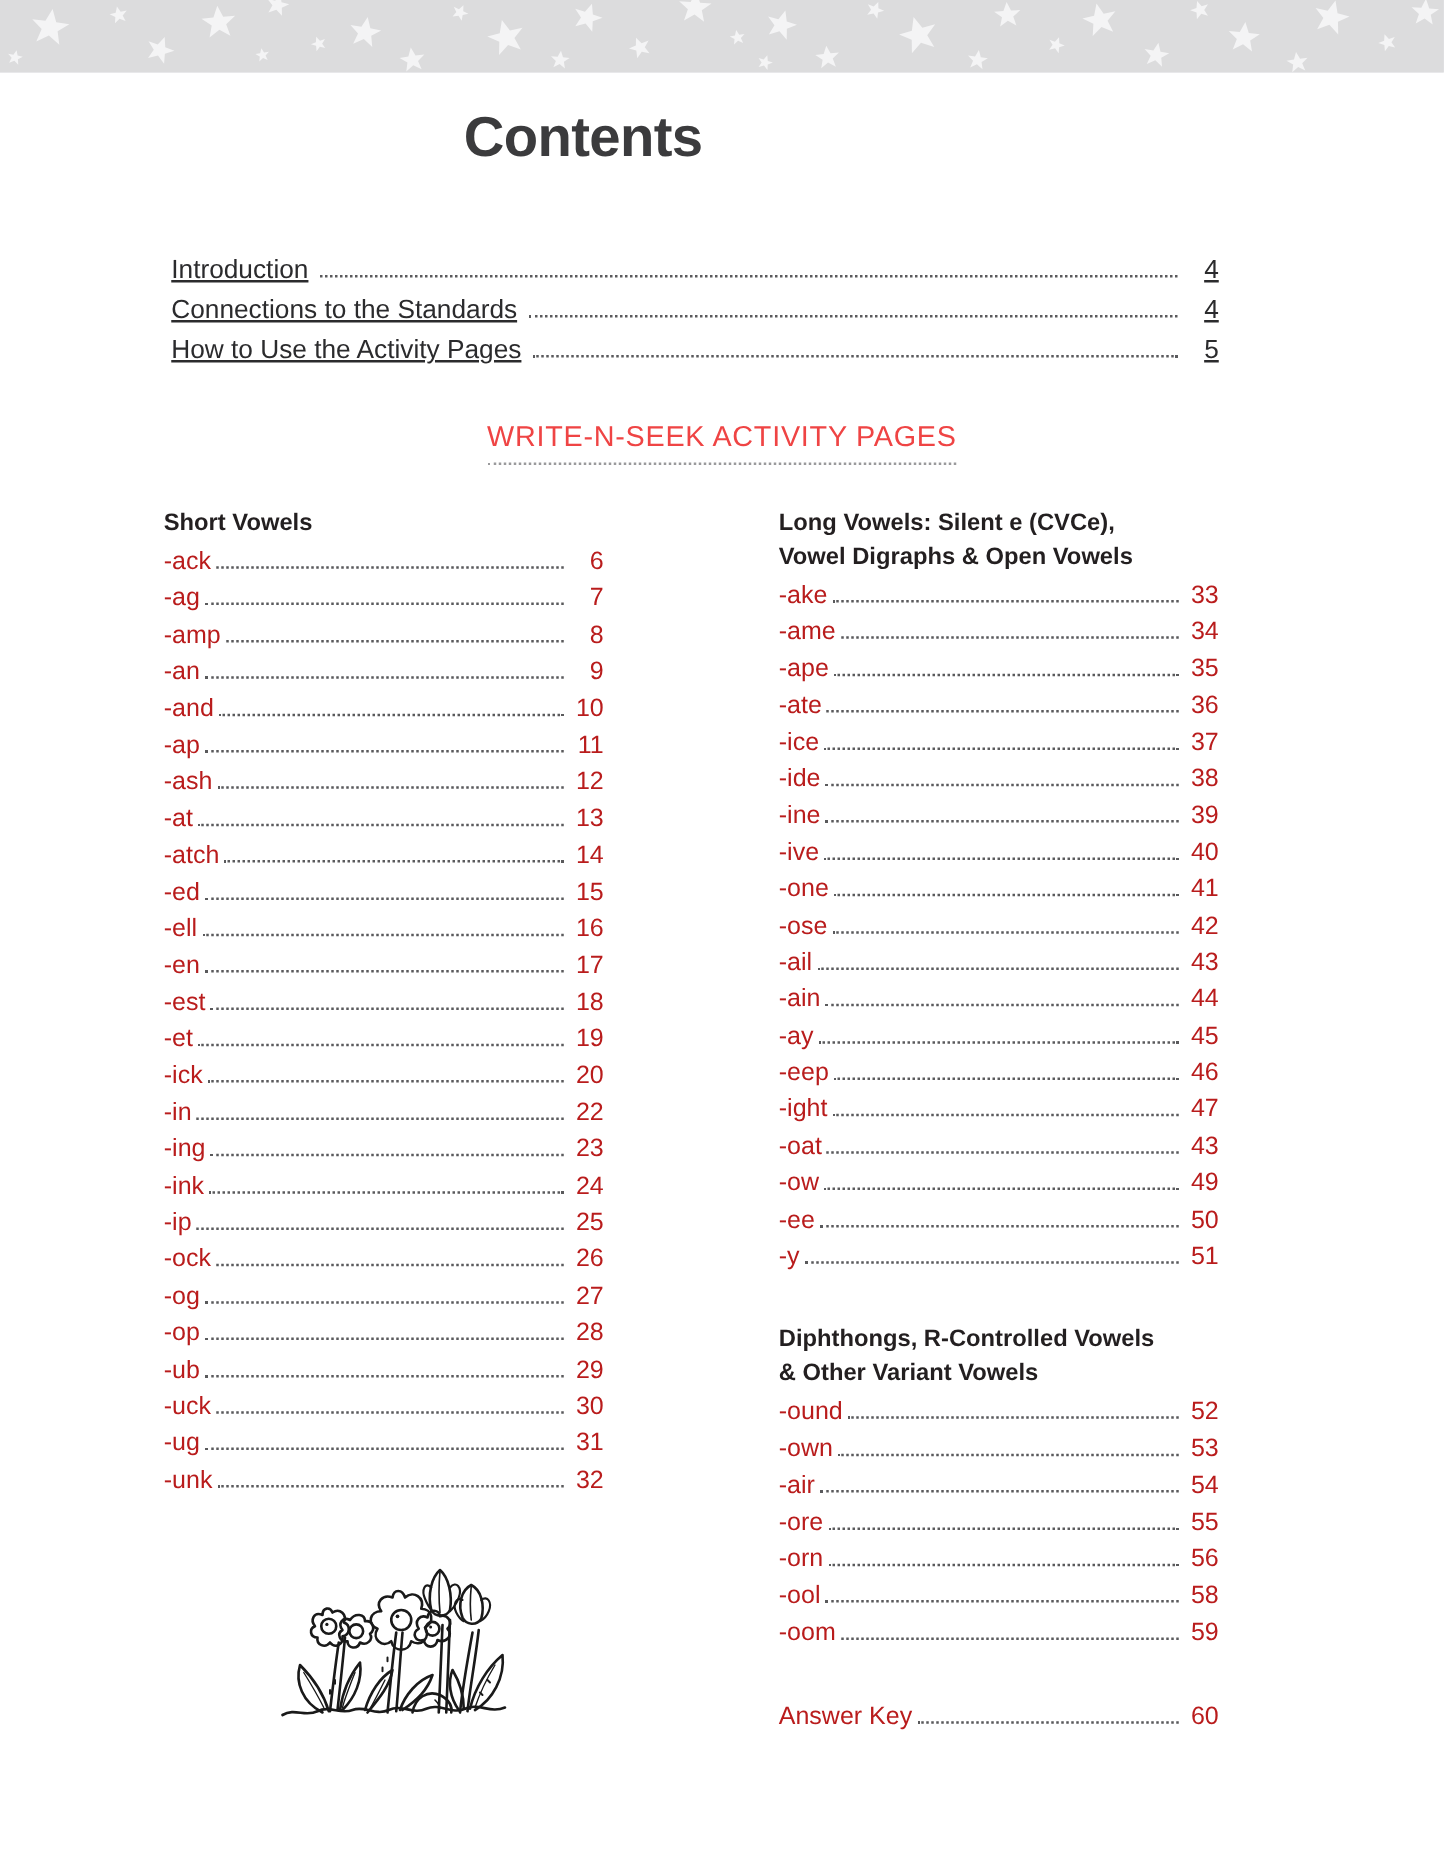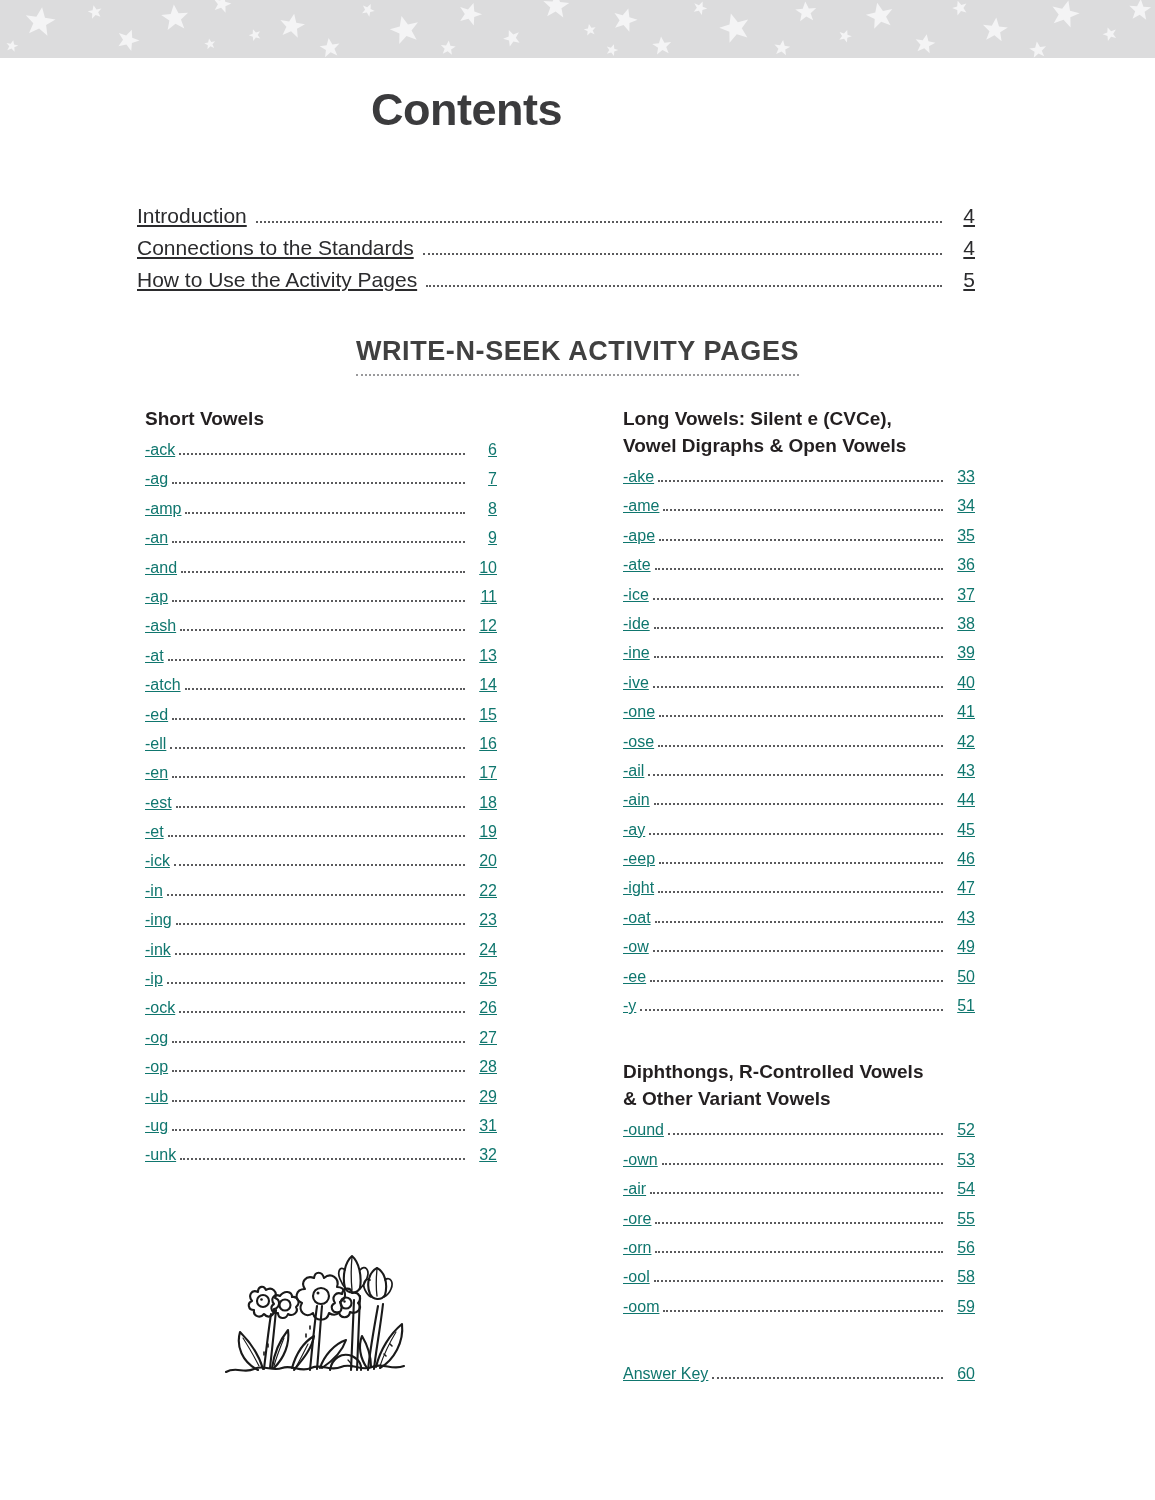--- a/index.html
+++ b/index.html
@@ -73,62 +73,61 @@
   
   .section-banner {
     position: absolute;
     top: 336px;
     left: 0;
     width: 1155px;
     text-align: center;
   }
   .section-banner .sb-text {
     display: inline-block;
-    font-size: 27px;
-    font-weight: bold;
+    font-size: 23px;
+    font-weight: normal;
     letter-spacing: 0.6px;
-    color: #404040;
+    color: #ef4444;
     padding-bottom: 7px;
     border-bottom: 2px dotted #9a9a9c;
   }
 
   
   .columns {
     position: absolute;
     top: 405px;
     left: 0;
     width: 1155px;
     height: 1020px;
   }
   .col {
     position: absolute;
     top: 0;
     width: 352px;
   }
-  .col-left  { left: 145px; }
+  .col-left  { left: 131px; }
   .col-right { left: 623px; }
 
   .grp-title {
     font-size: 19px;
     font-weight: bold;
     color: #231f20;
     line-height: 27px;
     margin-bottom: 3px;
     white-space: pre-line;
   }
   .grp-gap { height: 38px; }
 
   .entry {
     display: flex;
     align-items: baseline;
-    font-size: 16px;
-    color: #0f766e;
+    font-size: 20px;
+    color: #b91c1c;
     height: 29.4px;
     line-height: 29.4px;
-    text-decoration: underline;
   }
   .entry .e-label { white-space: nowrap; }
   .entry .e-leader {
     flex: 1 1 auto;
     height: 1px;
     margin: 0 4px 5px 4px;
     border-bottom: 2px dotted #5a5a5c;
   }
   .entry .e-page {
     width: 28px;
@@ -331,20 +330,25 @@
         <span class="e-label">-op</span>
         <span class="e-leader"></span>
         <span class="e-page">28</span>
       </div>
       <div class="entry">
         <span class="e-label">-ub</span>
         <span class="e-leader"></span>
         <span class="e-page">29</span>
       </div>
       <div class="entry">
+        <span class="e-label">-uck</span>
+        <span class="e-leader"></span>
+        <span class="e-page">30</span>
+      </div>
+      <div class="entry">
         <span class="e-label">-ug</span>
         <span class="e-leader"></span>
         <span class="e-page">31</span>
       </div>
       <div class="entry">
         <span class="e-label">-unk</span>
         <span class="e-leader"></span>
         <span class="e-page">32</span>
       </div>
     </div>

